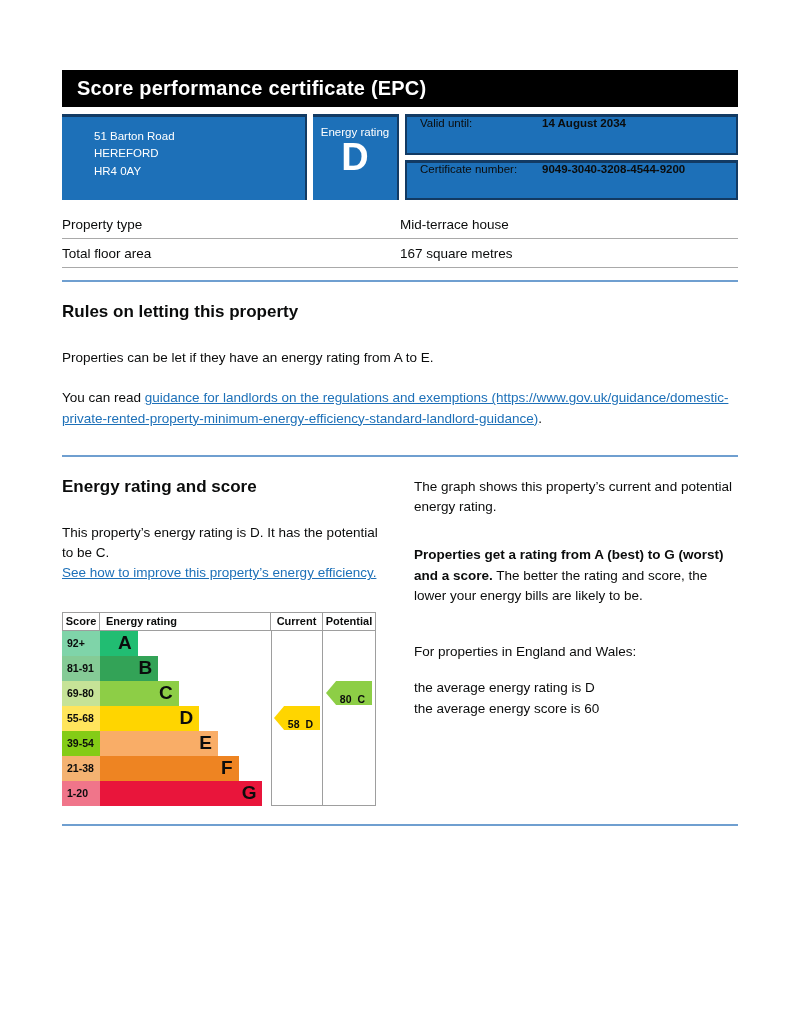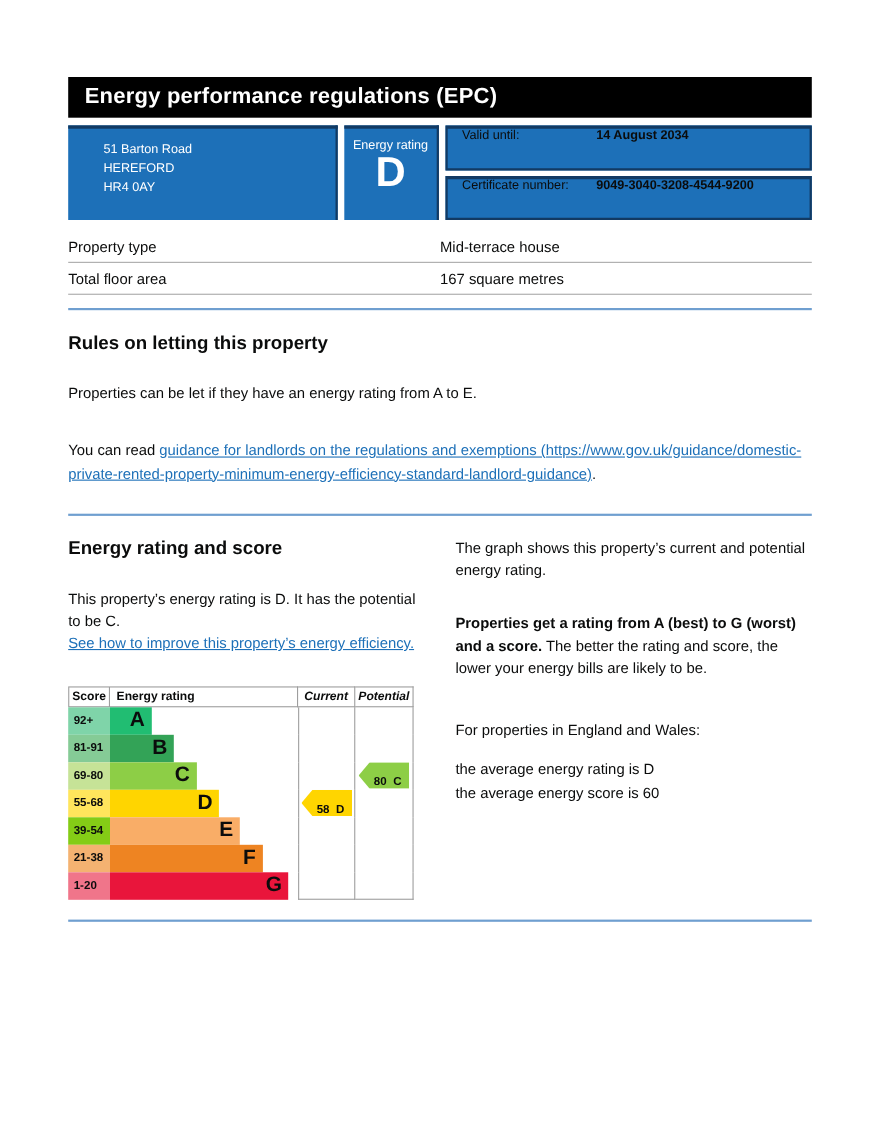--- a/index.html
+++ b/index.html
@@ -56,21 +56,21 @@
   .prop-table{width:100%;border-collapse:collapse;margin-top:10px;font-size:13.5px;}
   .prop-table td{border-bottom:1px solid #a9a9a9;padding:7px 0 6px;}
   .prop-table td.value{width:50%;}
 
   
   .divider{height:2px;background:var(--divider-blue);border:none;margin:12px 0 0;}
   h2{font-size:17px;margin:20px 0 0;font-weight:bold;}
   p{font-size:13.5px;line-height:1.5;margin:0;}
   a{color:var(--link-blue);text-decoration:underline;}
   .mt-lg{margin-top:26px;}
-  .mt-md{margin-top:32px;}
+  .mt-md{margin-top:20px;}
 
   
   .two-col{display:flex;gap:34px;margin-top:20px;}
   .col-left{width:318px;flex:0 0 318px;}
   .col-right{flex:1;}
   .col-right p.p2{margin-top:28px;}
   .col-right p.p3{margin-top:36px;}
   .col-right p.p4{margin-top:16px;}
   .avg-line{display:block;}
 
@@ -80,21 +80,21 @@
   .chart-head{
     height:17px;display:flex;align-items:center;
     font-size:11px;font-weight:bold;
     border-top:1px solid var(--chart-border);
     border-bottom:1px solid var(--chart-border);
     border-right:1px solid var(--chart-border);
     box-sizing:content-box;
   }
   .chart-head.score{border-left:1px solid var(--chart-border);justify-content:center;}
   .chart-head.rating{padding-left:6px;}
-  .chart-head.center{justify-content:center;font-style:italic;}
+  .chart-head.center{justify-content:center;}
   .score-cell{
     height:25px;display:flex;align-items:center;
     padding-left:5px;font-size:10.5px;font-weight:bold;box-sizing:border-box;
   }
   .bar-cell{height:25px;}
   .band-bar{
     height:25px;display:flex;align-items:center;justify-content:flex-end;
     padding-right:6px;font-size:19px;font-weight:bold;box-sizing:border-box;
   }
   .pointer-cell{
@@ -110,21 +110,21 @@
     padding-left:7px;box-sizing:border-box;
     font-size:10.5px;font-weight:bold;color:#0b0c0c;
   }
 </style>
 </head>
 <body>
 
 <div class="page">
 
   <div class="doc-title-bar">
-    <span>Energy performance regulations (EPC)</span>
+    <span>Score performance certificate (EPC)</span>
   </div>
 
   <div class="summary">
     <div class="panel address-panel">
       <span class="avg-line">51 Barton Road</span>
       <span class="avg-line">HEREFORD</span>
       <span class="avg-line">HR4 0AY</span>
     </div>
     <div class="panel rating-panel">
       <div class="rating-label">Energy rating</div>

